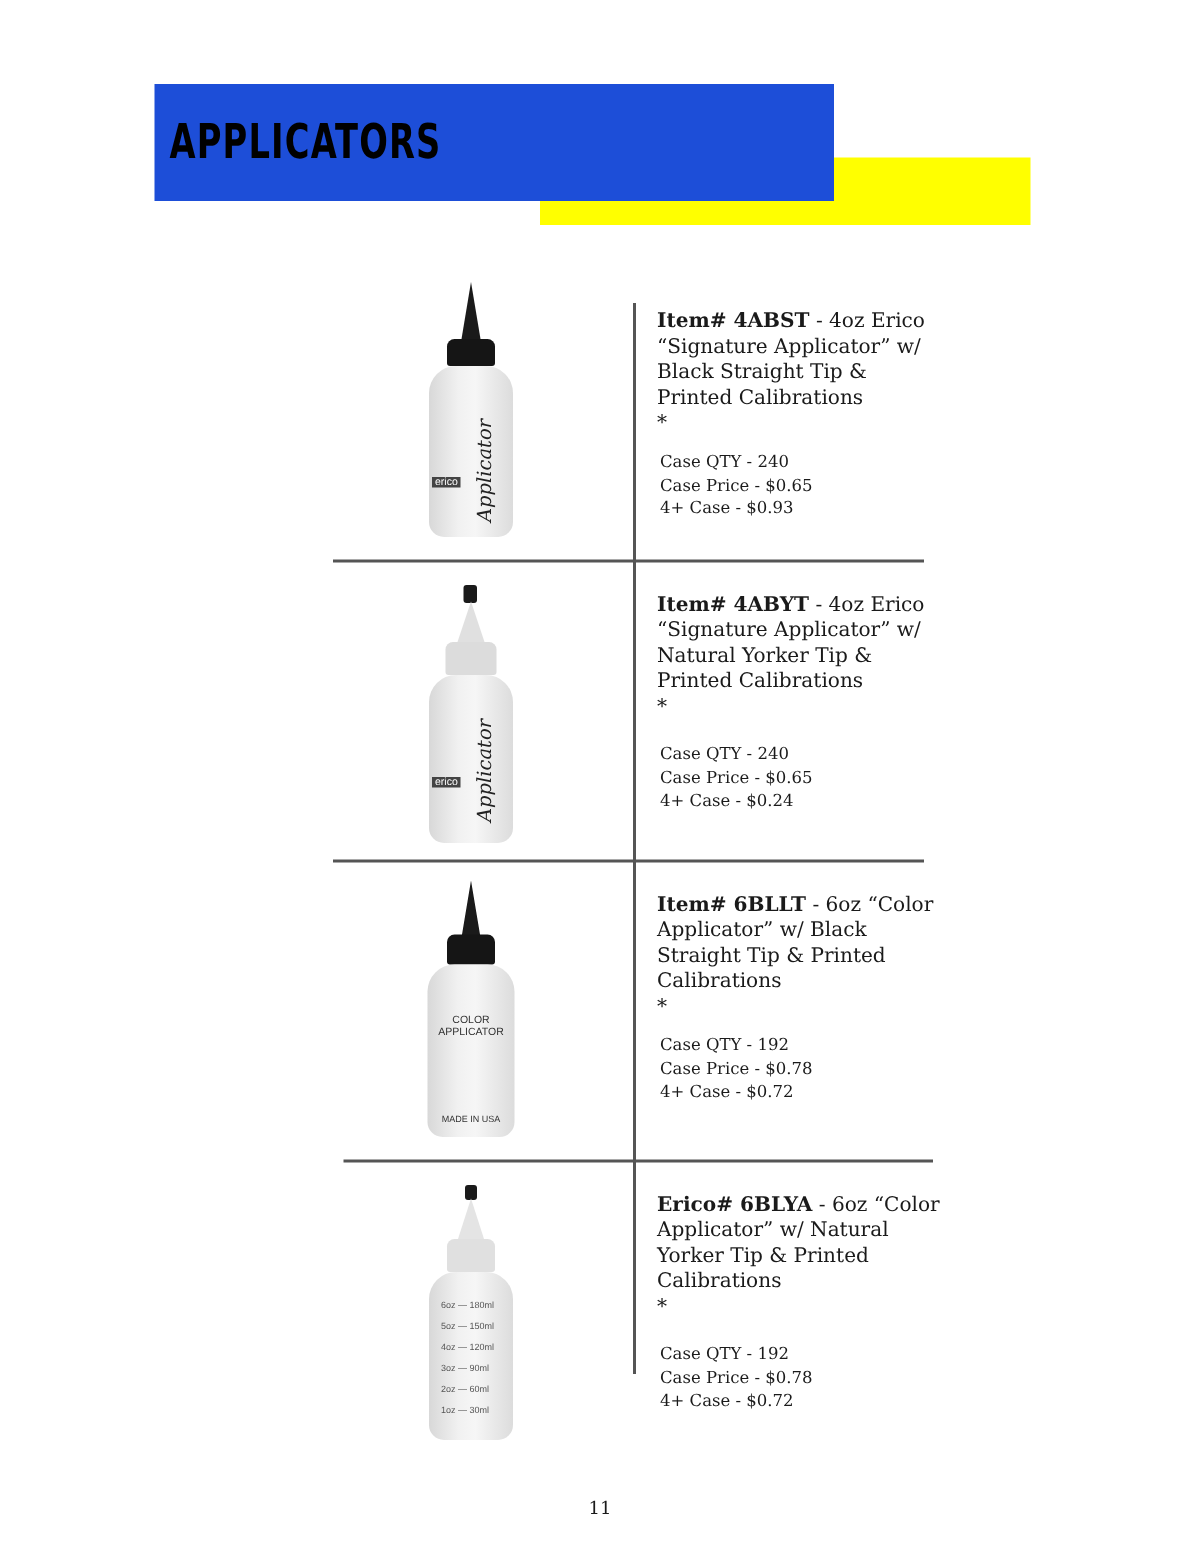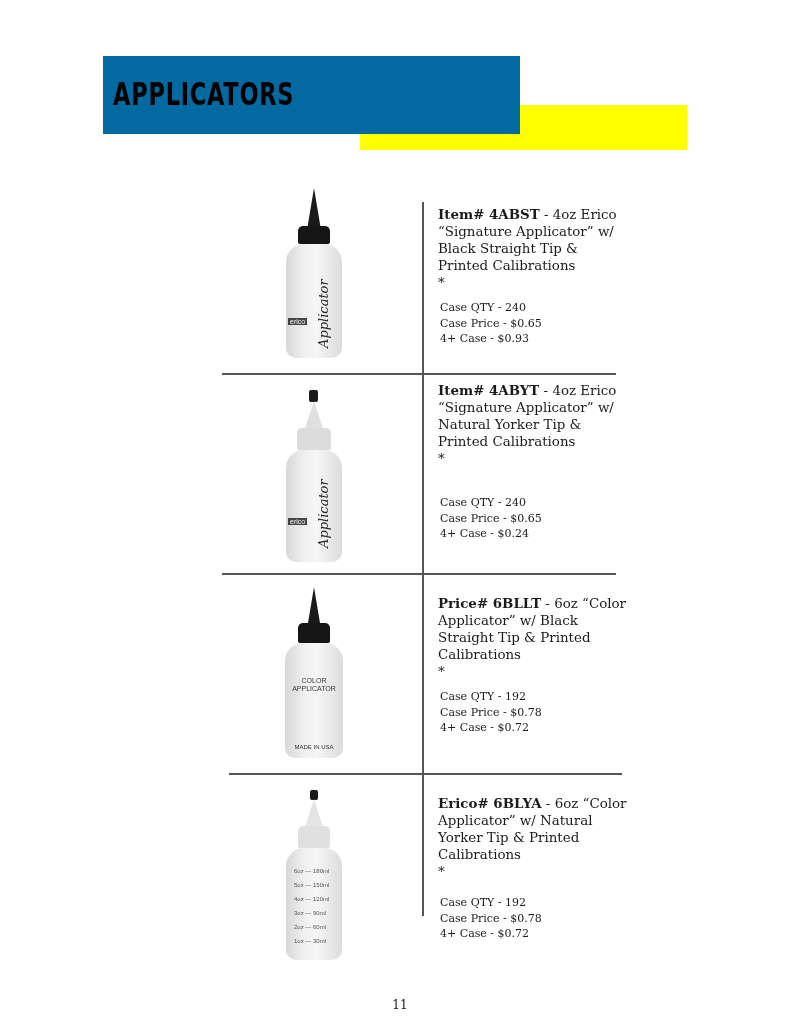--- a/index.html
+++ b/index.html
@@ -1,17 +1,17 @@
 <!DOCTYPE html>
 <html><head>
   <meta charset="utf-8">
   <style>
     html, body { margin:0; padding:0; background:#ffffff; }
     body { width:800px; height:1036px; position:relative; overflow:hidden; font-family:"DejaVu Serif", serif; color:#1a1a1a; }
-    .title-bar { position:absolute; left:103px; top:56px; width:417px; height:78px; background:#0369a1; z-index:2; }
+    .title-bar { position:absolute; left:103px; top:56px; width:417px; height:78px; background:#1d4ed8; z-index:2;padding-left:36px; }
     .accent-bar { position:absolute; left:360px; top:105px; width:327px; height:45px; background:#ffff00; z-index:1; }
     .title-text { position:absolute; left:10px; top:18px; font-family:"DejaVu Sans Condensed","DejaVu Sans", sans-serif; font-size:32px; font-weight:bold; letter-spacing:1px; color:#000; transform:scaleX(0.78); transform-origin:left center; line-height:40px; }
 
     .vline { position:absolute; left:422px; top:202px; width:2px; height:714px; background:#555; }
     .hline { position:absolute; height:2px; background:#555; }
     .desc { position:absolute; left:438px; width:190px; font-size:13.4px; line-height:17px; }
     .desc .item { font-weight:bold;text-align:right; }
     .desc .star { display:block; }
     .pricing { position:absolute; right:180px; width:180px; text-align:left; font-size:11px; line-height:15.5px; }
     .page-num { position:absolute; left:0; right:0; top:998px; text-align:center; font-size:12px; }
@@ -56,42 +56,42 @@
 </div>
 
 <div class="bottle" style="left:280px; top:388px; width:70px; height:172px;">
   <div class="cap" style="left:29px; top:2px; width:9px; height:12px; background:#1a1a1a; border-radius:2px;"></div>
   <div class="tip" style="left:24px; top:13px; border-bottom:30px solid #e0e0e0; border-left-width:10px; border-right-width:10px;"></div>
   <div class="cap" style="left:17px; top:40px; width:34px; height:22px; background:#dcdcdc;"></div>
   <div class="body" style="left:6px; top:62px; width:56px; height:112px;"></div>
   <div class="brand-box" style="left:8px; top:130px;">erico</div>
   <div class="script" style="left:36px; top:160px;">Applicator</div>
 </div>
-<div class="desc" style="top:382px;">
+<div class="desc" style="top:395px;">
   <span class="item">Item# 4ABYT</span><span> - 4oz Erico “Signature Applicator” w/ Natural Yorker Tip &amp; Printed Calibrations</span>
   <span class="star">*</span>
 </div>
 <div class="pricing" style="top:495px;">
   <div>Case QTY - 240</div>
   <div>Case Price - $0.65</div>
   <div>4+ Case - $0.24</div>
 </div>
 
 <div class="bottle" style="left:282px; top:587px; width:70px; height:175px;">
   <div class="tip" style="left:25px; top:0; border-bottom:42px solid #1a1a1a; border-left-width:7px; border-right-width:7px;"></div>
   <div class="cap" style="left:16px; top:36px; width:32px; height:20px; background:#151515;"></div>
   <div class="body" style="left:3px; top:56px; width:58px; height:115px;"></div>
   <div class="bottle-label" style="left:3px; top:90px; width:58px; font-size:7px; line-height:8px;">
     <div>COLOR</div>
     <div>APPLICATOR</div>
   </div>
   <div class="bottle-label" style="left:3px; top:157px; width:58px; font-size:6px;">MADE IN USA</div>
 </div>
 <div class="desc" style="top:595px;">
-  <span class="item">Price# 6BLLT</span><span> - 6oz “Color Applicator” w/ Black Straight Tip &amp; Printed Calibrations</span>
+  <span class="item">Item# 6BLLT</span><span> - 6oz “Color Applicator” w/ Black Straight Tip &amp; Printed Calibrations</span>
   <span class="star">*</span>
 </div>
 <div class="pricing" style="top:689px;">
   <div>Case QTY - 192</div>
   <div>Case Price - $0.78</div>
   <div>4+ Case - $0.72</div>
 </div>
 
 <div class="bottle" style="left:282px; top:788px; width:70px; height:175px;">
   <div class="cap" style="left:28px; top:2px; width:8px; height:10px; background:#1a1a1a; border-radius:2px;"></div>

